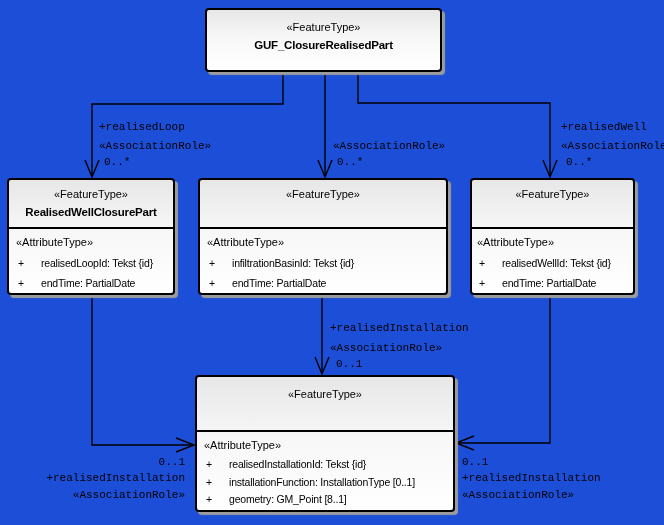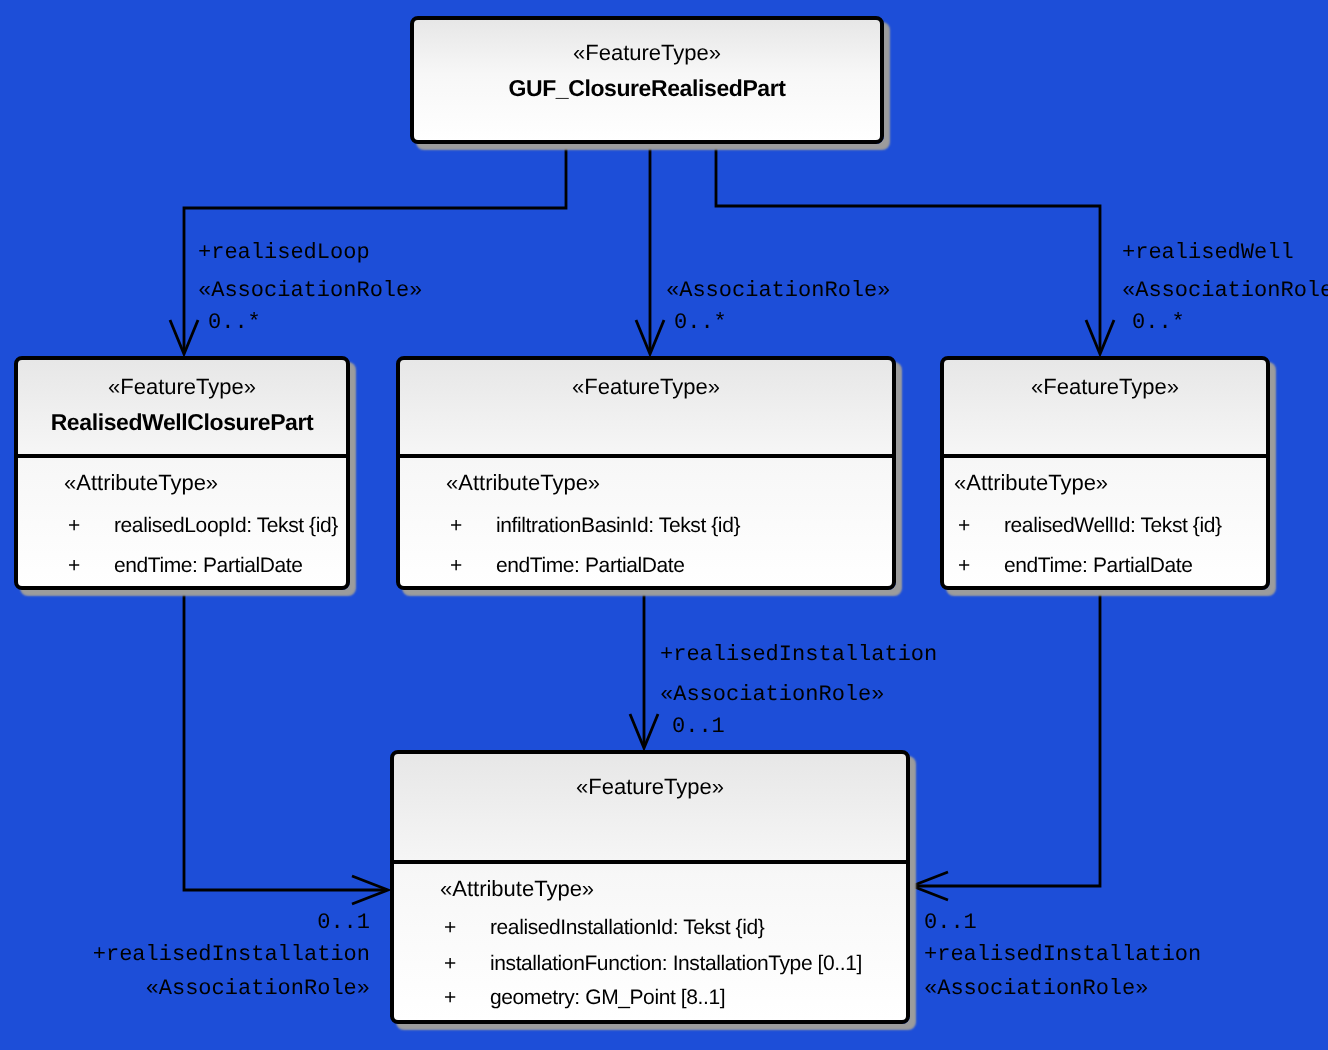--- a/index.html
+++ b/index.html
@@ -12,21 +12,21 @@
     position:absolute;
     border:2px solid #000;
     border-radius:4px;
     background:linear-gradient(180deg,#e7e7e7 0%,#f7f7f7 45%,#ffffff 100%);
     box-shadow:3px 3px 1px #9c9c9c;
     box-sizing:border-box;
   }
   .uml-header{text-align:center;padding-top:7px;box-sizing:border-box;}
   .stereotype{font-size:11px;line-height:14px;white-space:nowrap;}
   .class-name{font-size:11.5px;font-weight:bold;line-height:15px;margin-top:4px;letter-spacing:-0.2px;white-space:nowrap;}
-  .uml-attrs{border-top:2px solid #000;padding:6px 2px 0 23px;box-sizing:border-box;}
+  .uml-attrs{border-top:2px solid #000;padding:6px 2px 0 7px;box-sizing:border-box;}
   .attr-header{font-size:11px;line-height:15px;margin-bottom:3px;white-space:nowrap;}
   .attr-row{display:flex;font-size:10.5px;line-height:20px;white-space:nowrap;letter-spacing:-0.2px;}
   .attr-row .vis{flex:none;width:23px;padding-left:2px;}
   .tight .attr-row{line-height:17.5px;}
   .lbl{position:absolute;font-size:11px;line-height:15px;white-space:nowrap;font-family:Liberation Mono, monospace;}
   .lbl-right{text-align:right;}
 </style>
 </head>
 <body>
 

